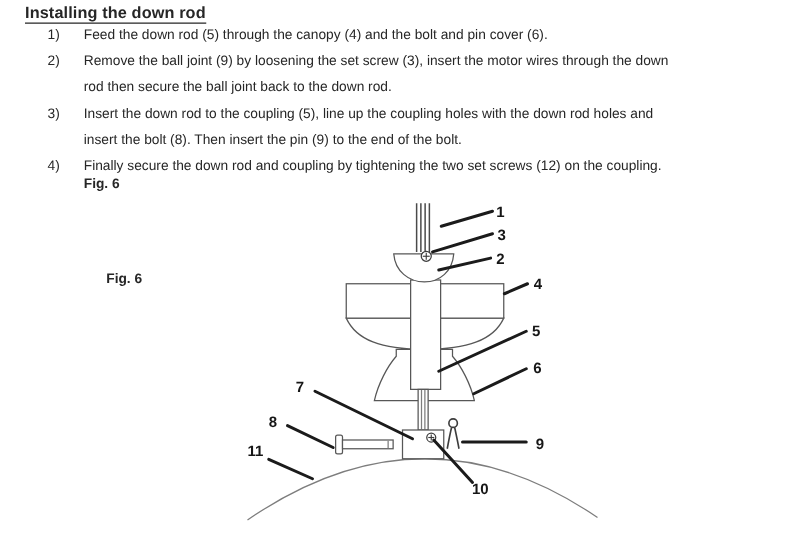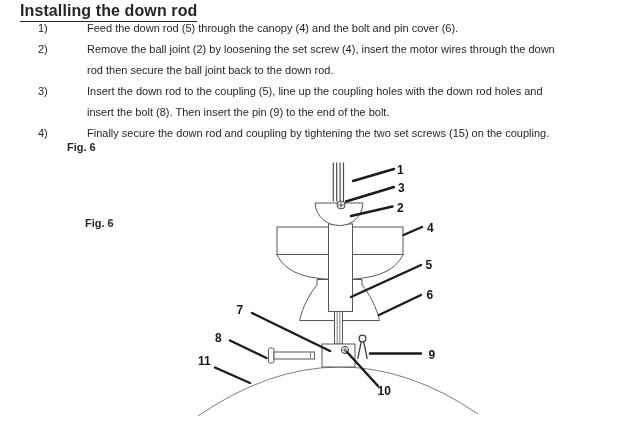--- a/index.html
+++ b/index.html
@@ -4,27 +4,27 @@
 <style>
   html,body{margin:0;padding:0;}
   body{
     width:630px;height:434px;background:#ffffff;overflow:hidden;position:relative;
     font-family:"Liberation Sans",sans-serif;color:#262626;
     -webkit-font-smoothing:antialiased;
   }
   .page{position:absolute;inset:0;background:#fff;}
   .title{
     position:absolute;left:20px;top:2px;margin:0;
-    font-size:16px;font-weight:bold;letter-spacing:.1px;
+    font-size:13px;font-weight:bold;letter-spacing:.1px;
     border-bottom:1.6px solid #262626;padding-bottom:1px;display:inline-block;
   }
   .steps{position:absolute;left:38px;top:18px;width:585px;}
   .step{display:flex;font-size:11px;line-height:21px;}
   .step .num{flex:0 0 29px;width:29px;}
-  .step .txt{width:552px;white-space:pre-line;margin-left:20px;}
+  .step .txt{width:552px;white-space:pre-line;}
   .fig-inline{position:absolute;left:67px;top:141px;font-size:11px;font-weight:bold;}
   .fig-side{position:absolute;left:85px;top:217px;font-size:11px;font-weight:bold;}
   svg.figure{position:absolute;left:190px;top:148px;}
   svg.figure .outline{fill:#ffffff;stroke:#575757;stroke-width:1;}
   svg.figure .lightline{fill:none;stroke:#7d7d7d;stroke-width:1;}
   svg.figure .leader{stroke:#1b1b1b;stroke-width:2.4;stroke-linecap:round;}
   svg.figure .callout{font-family:"Liberation Sans",sans-serif;font-size:12px;font-weight:bold;fill:#161616;}
 </style>
 </head>
 <body>
@@ -33,31 +33,31 @@
 
   <h1 class="title">Installing the down rod</h1>
 
   <div class="steps">
     <div class="step">
       <span class="num">1)</span>
       <span class="txt">Feed the down rod (5) through the canopy (4) and the bolt and pin cover (6).</span>
     </div>
     <div class="step">
       <span class="num">2)</span>
-      <span class="txt">Remove the ball joint (2) by loosening the set screw (4), insert the motor wires through the down
+      <span class="txt">Remove the ball joint (9) by loosening the set screw (3), insert the motor wires through the down
 rod then secure the ball joint back to the down rod.</span>
     </div>
     <div class="step">
       <span class="num">3)</span>
       <span class="txt">Insert the down rod to the coupling (5), line up the coupling holes with the down rod holes and
 insert the bolt (8). Then insert the pin (9) to the end of the bolt.</span>
     </div>
     <div class="step">
       <span class="num">4)</span>
-      <span class="txt">Finally secure the down rod and coupling by tightening the two set screws (15) on the coupling.</span>
+      <span class="txt">Finally secure the down rod and coupling by tightening the two set screws (12) on the coupling.</span>
     </div>
   </div>
 
   <div class="fig-inline">Fig. 6</div>
   <div class="fig-side">Fig. 6</div>
 
   <svg class="figure" width="290" height="286" viewBox="0 0 290 286">
 
     <path class="lightline" d="M 8,268 Q 149,171 288,266"></path>
 

